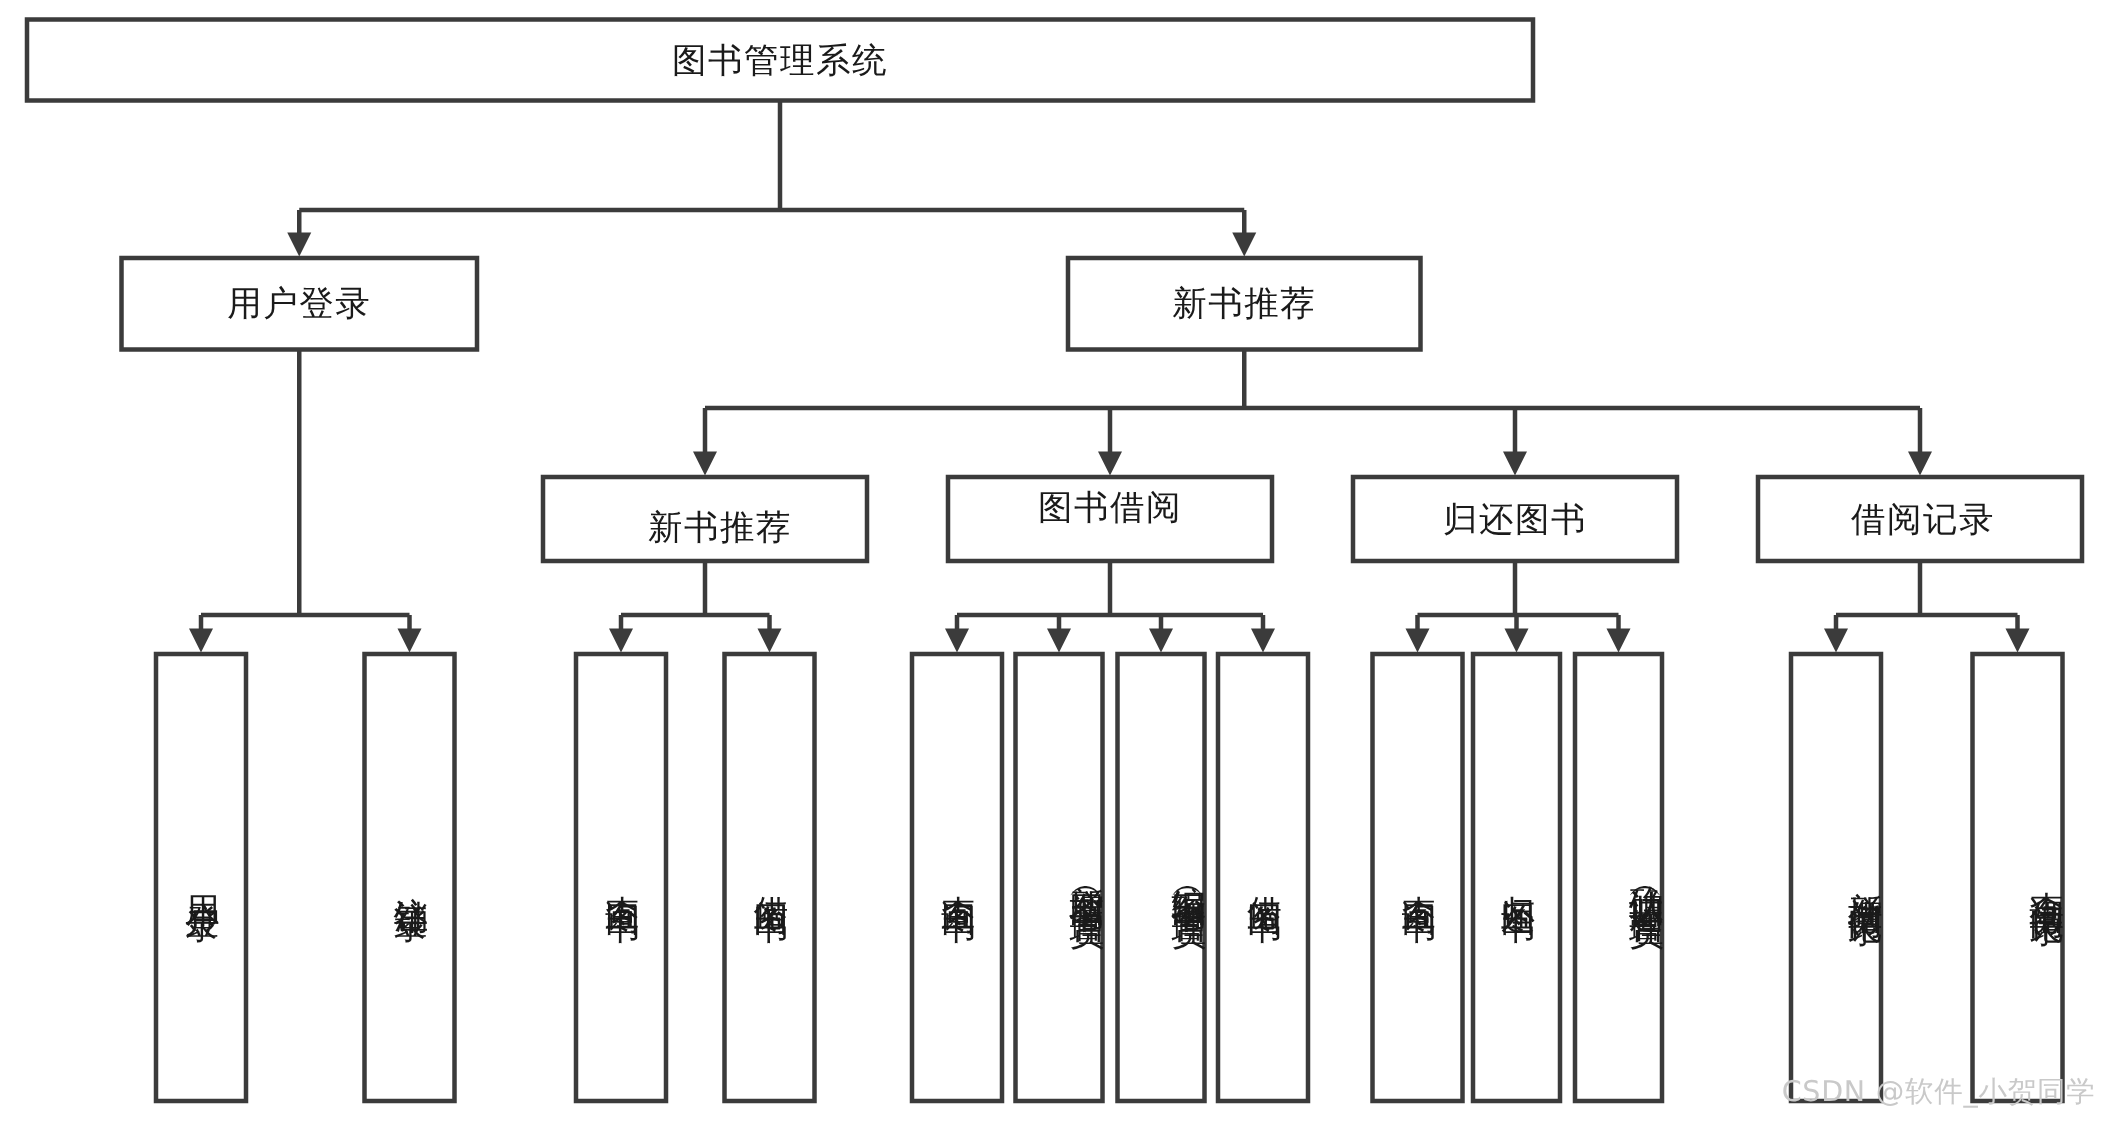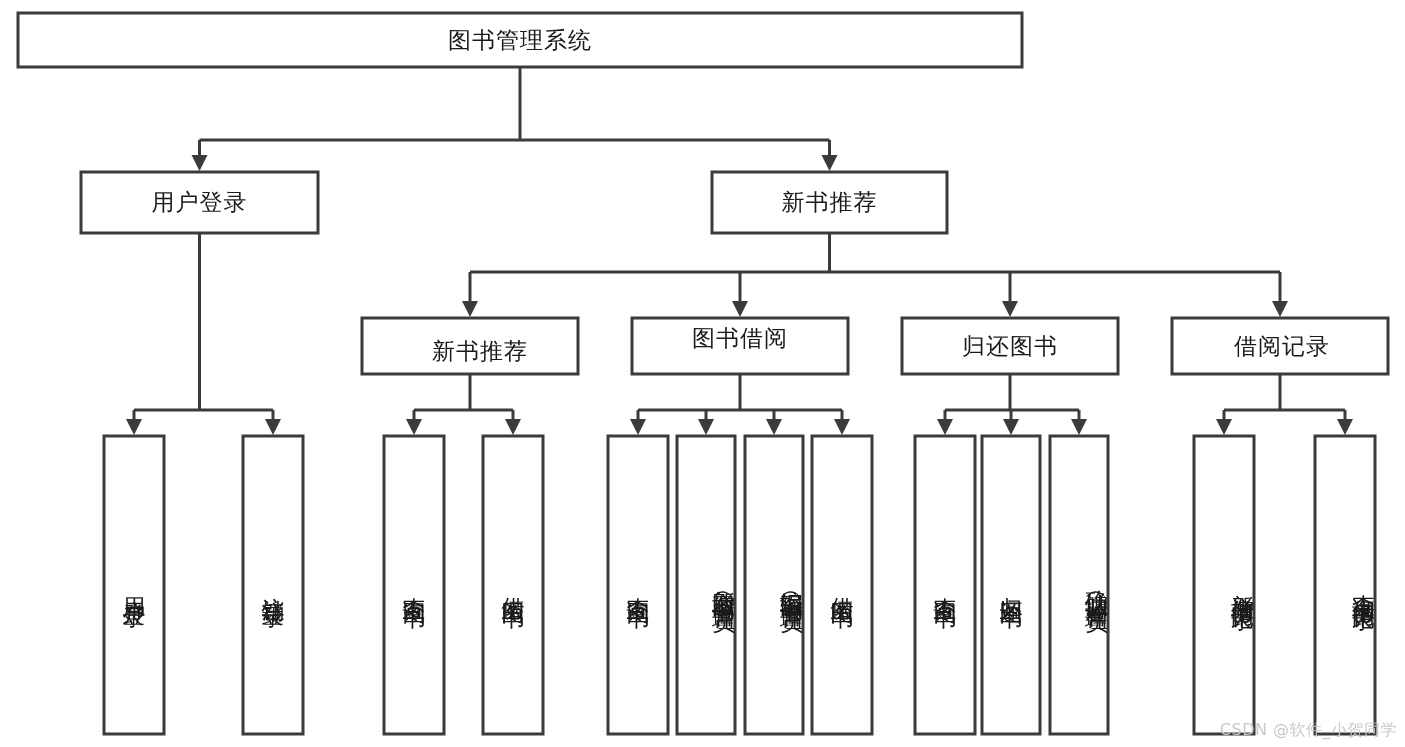--- a/index.html
+++ b/index.html
@@ -60,21 +60,21 @@
     fill: none;
   }
   .arrow-head {
     fill: #3b3b3b;
   }
   #watermark {
     position: absolute;
     right: 8px;
     bottom: 6px;
     font-family: "DejaVu Sans", "Liberation Sans", sans-serif;
-    font-size: 16px;
+    font-size: 19px;
     color: #c9c9c9;
     letter-spacing: 0.5px;
     white-space: nowrap;
     pointer-events: none;
   }
 </style>
 </head>
 <body>
 
 <div id="diagram-root">

